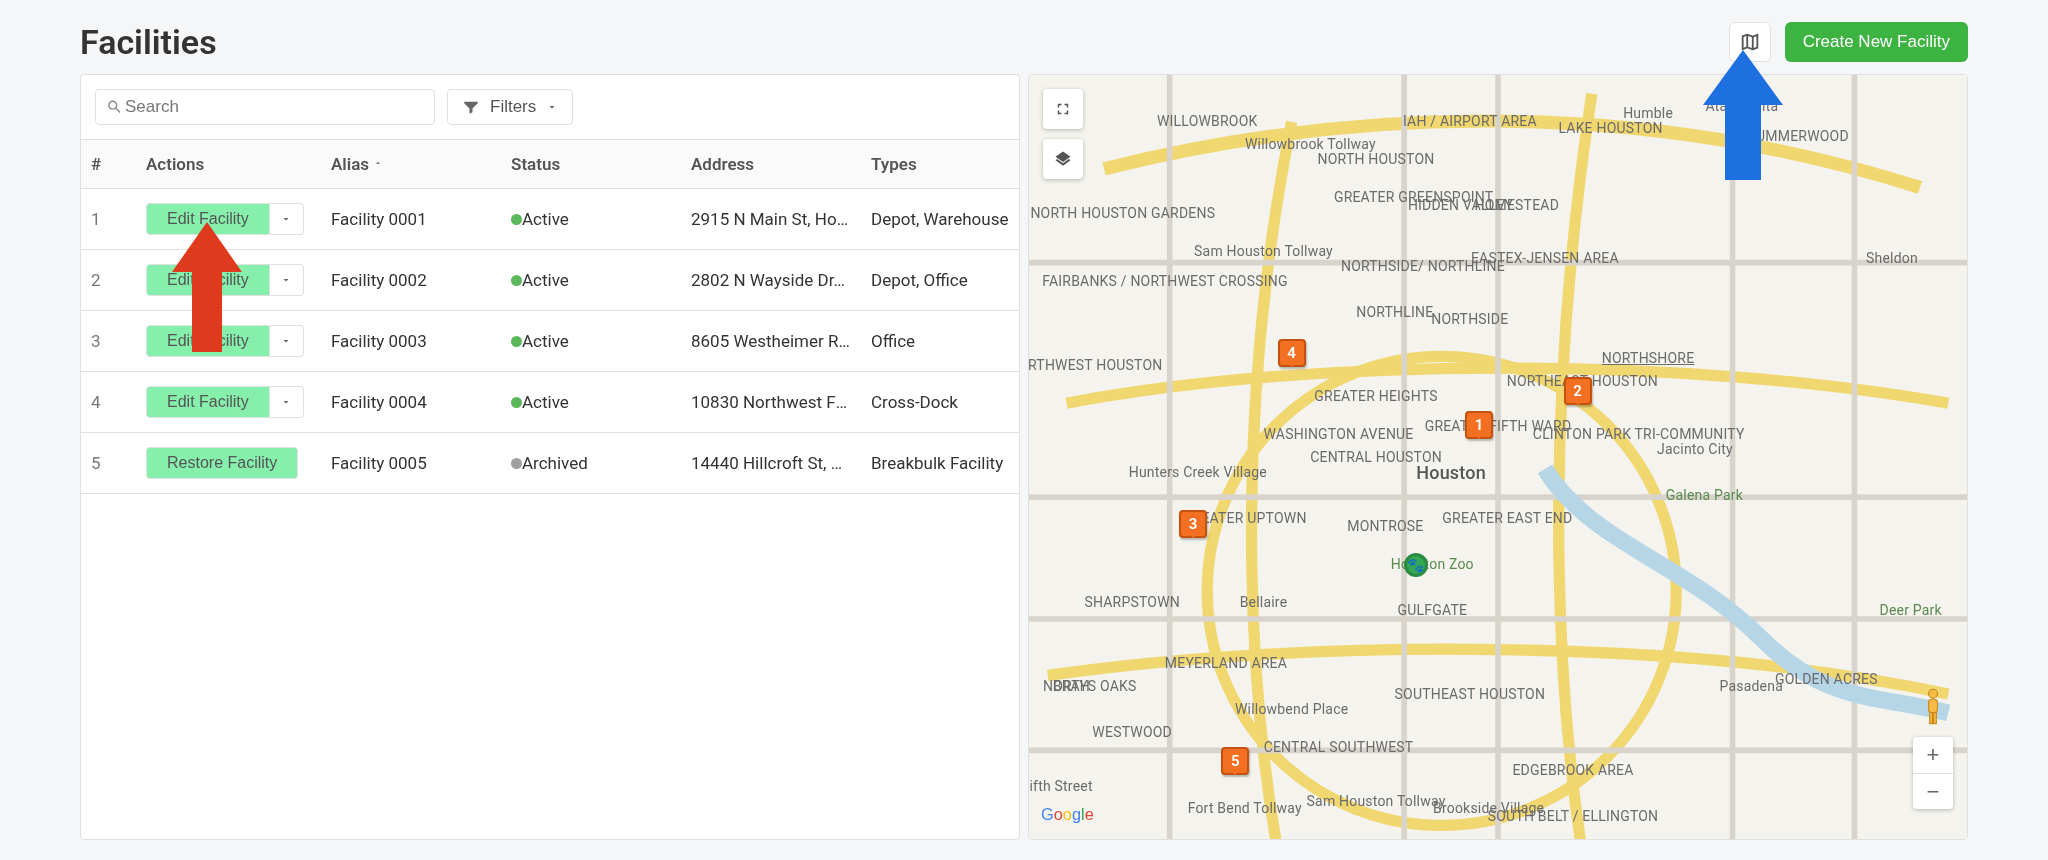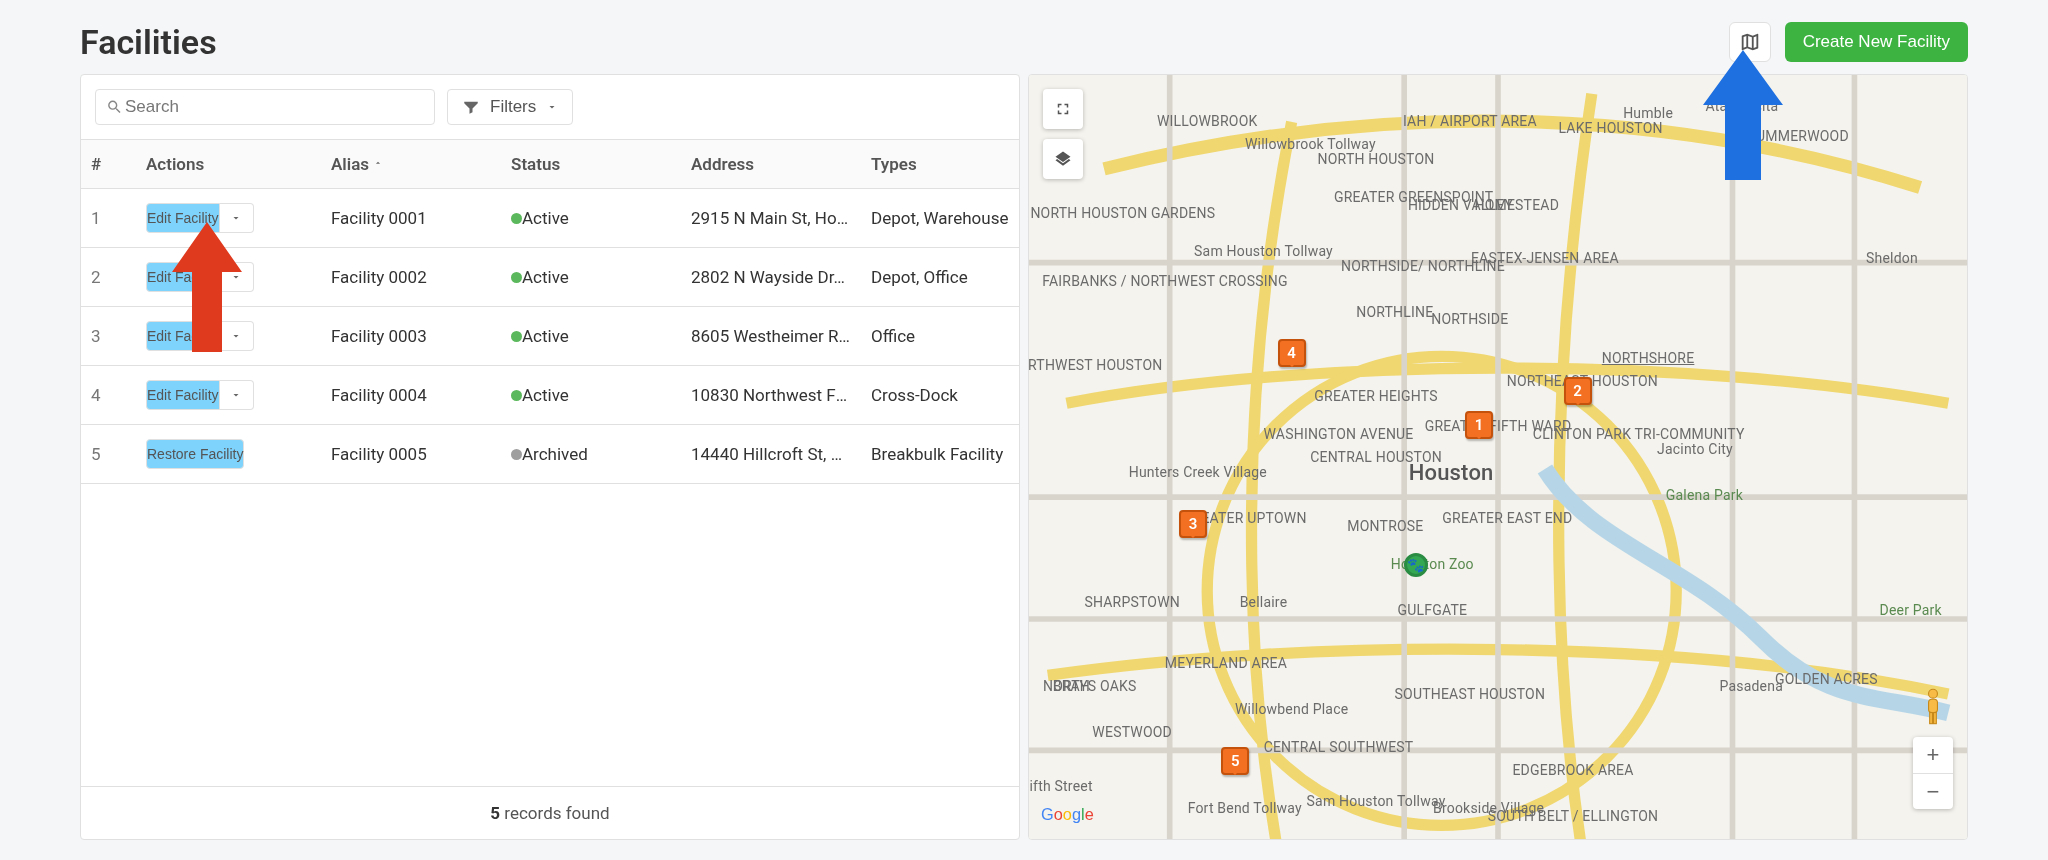--- a/index.html
+++ b/index.html
@@ -151,23 +151,23 @@
   .col-actions { width: 185px; }
   .col-alias { width: 180px; }
   .col-status { width: 180px; }
   .col-address { width: 180px; }
   .col-types { }
   .edit-group {
     display: flex;
   }
   .edit-btn {
     border: 1px solid var(--border);
-    background: #7dd3fc;
-    padding: 6px 0;
-    font-size: 14px;
+    background: #86efac;
+    padding: 6px 20px;
+    font-size: 16px;
     color: var(--text-mid);
     border-radius: 4px 0 0 4px;
     cursor: pointer;
   }
   .edit-btn.solo {
     border-radius: 4px;
   }
   .drop-btn {
     border: 1px solid var(--border);
     border-left: none;
@@ -264,21 +264,21 @@
     font-size: 14px;
   }
   .map-label {
     position: absolute;
     color: #6b6b6b;
     font-size: 14px;
     letter-spacing: 0.2px;
     white-space: nowrap;
     pointer-events: none;
   }
-  .map-label.primary { font-size: 22px; font-weight: 500; color: #555; }
+  .map-label.primary { font-size: 18px; font-weight: 500; color: #555; }
   .map-label.park { color: #5a8a50; }
   
   .arrow-overlay {
     position: absolute;
     pointer-events: none;
   }
 </style>
 </head>
 <body>
 
@@ -434,23 +434,20 @@
                   <span class="dot dot-archived"></span>
                   <span>Archived</span>
                 </div>
               </td>
               <td class="col-address">14440 Hillcroft St, H…</td>
               <td class="col-types">Breakbulk Facility</td>
             </tr>
           </tbody>
       </table>
 
-      <div class="table-footer">
-        <b>5</b><span> records found</span>
-      </div>
     </div>
 
     <div class="panel right-panel">
       <svg class="map-canvas" viewBox="0 0 100 100" preserveAspectRatio="none">
         <rect x="0" y="0" width="100" height="100" fill="#eef4e8"></rect>
         <rect x="0" y="0" width="100" height="100" fill="#f4f2ed" opacity="0.85"></rect>
 
         <path d="M8,10 C40,2 70,4 95,12" stroke="#f0d770" stroke-width="1.4" fill="none"></path>
         <path d="M4,35 C30,30 70,30 98,35" stroke="#f0d770" stroke-width="1.2" fill="none"></path>
         <path d="M28,5 C22,35 22,70 30,98" stroke="#f0d770" stroke-width="1.2" fill="none"></path>

